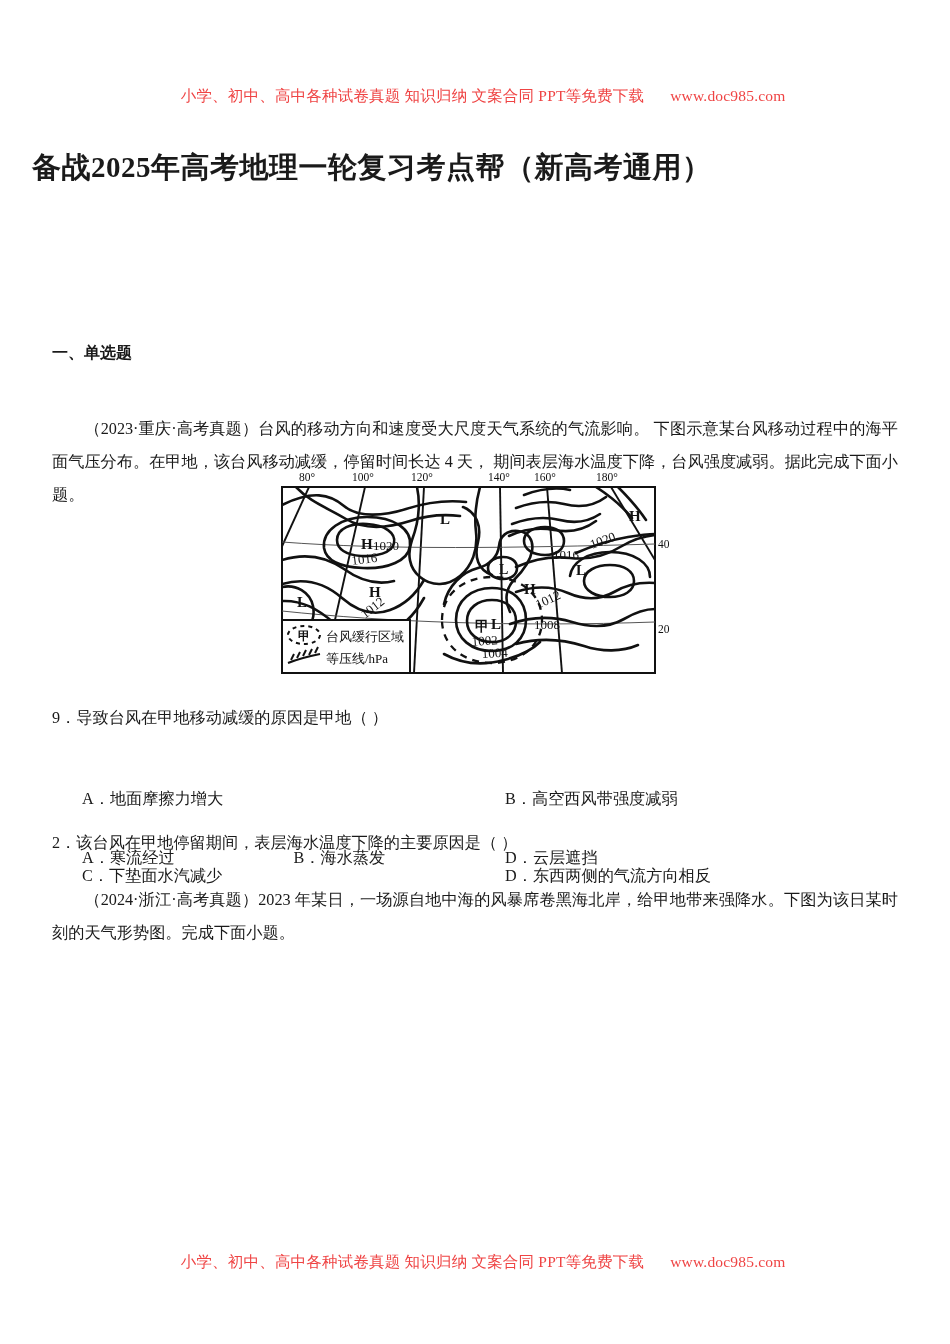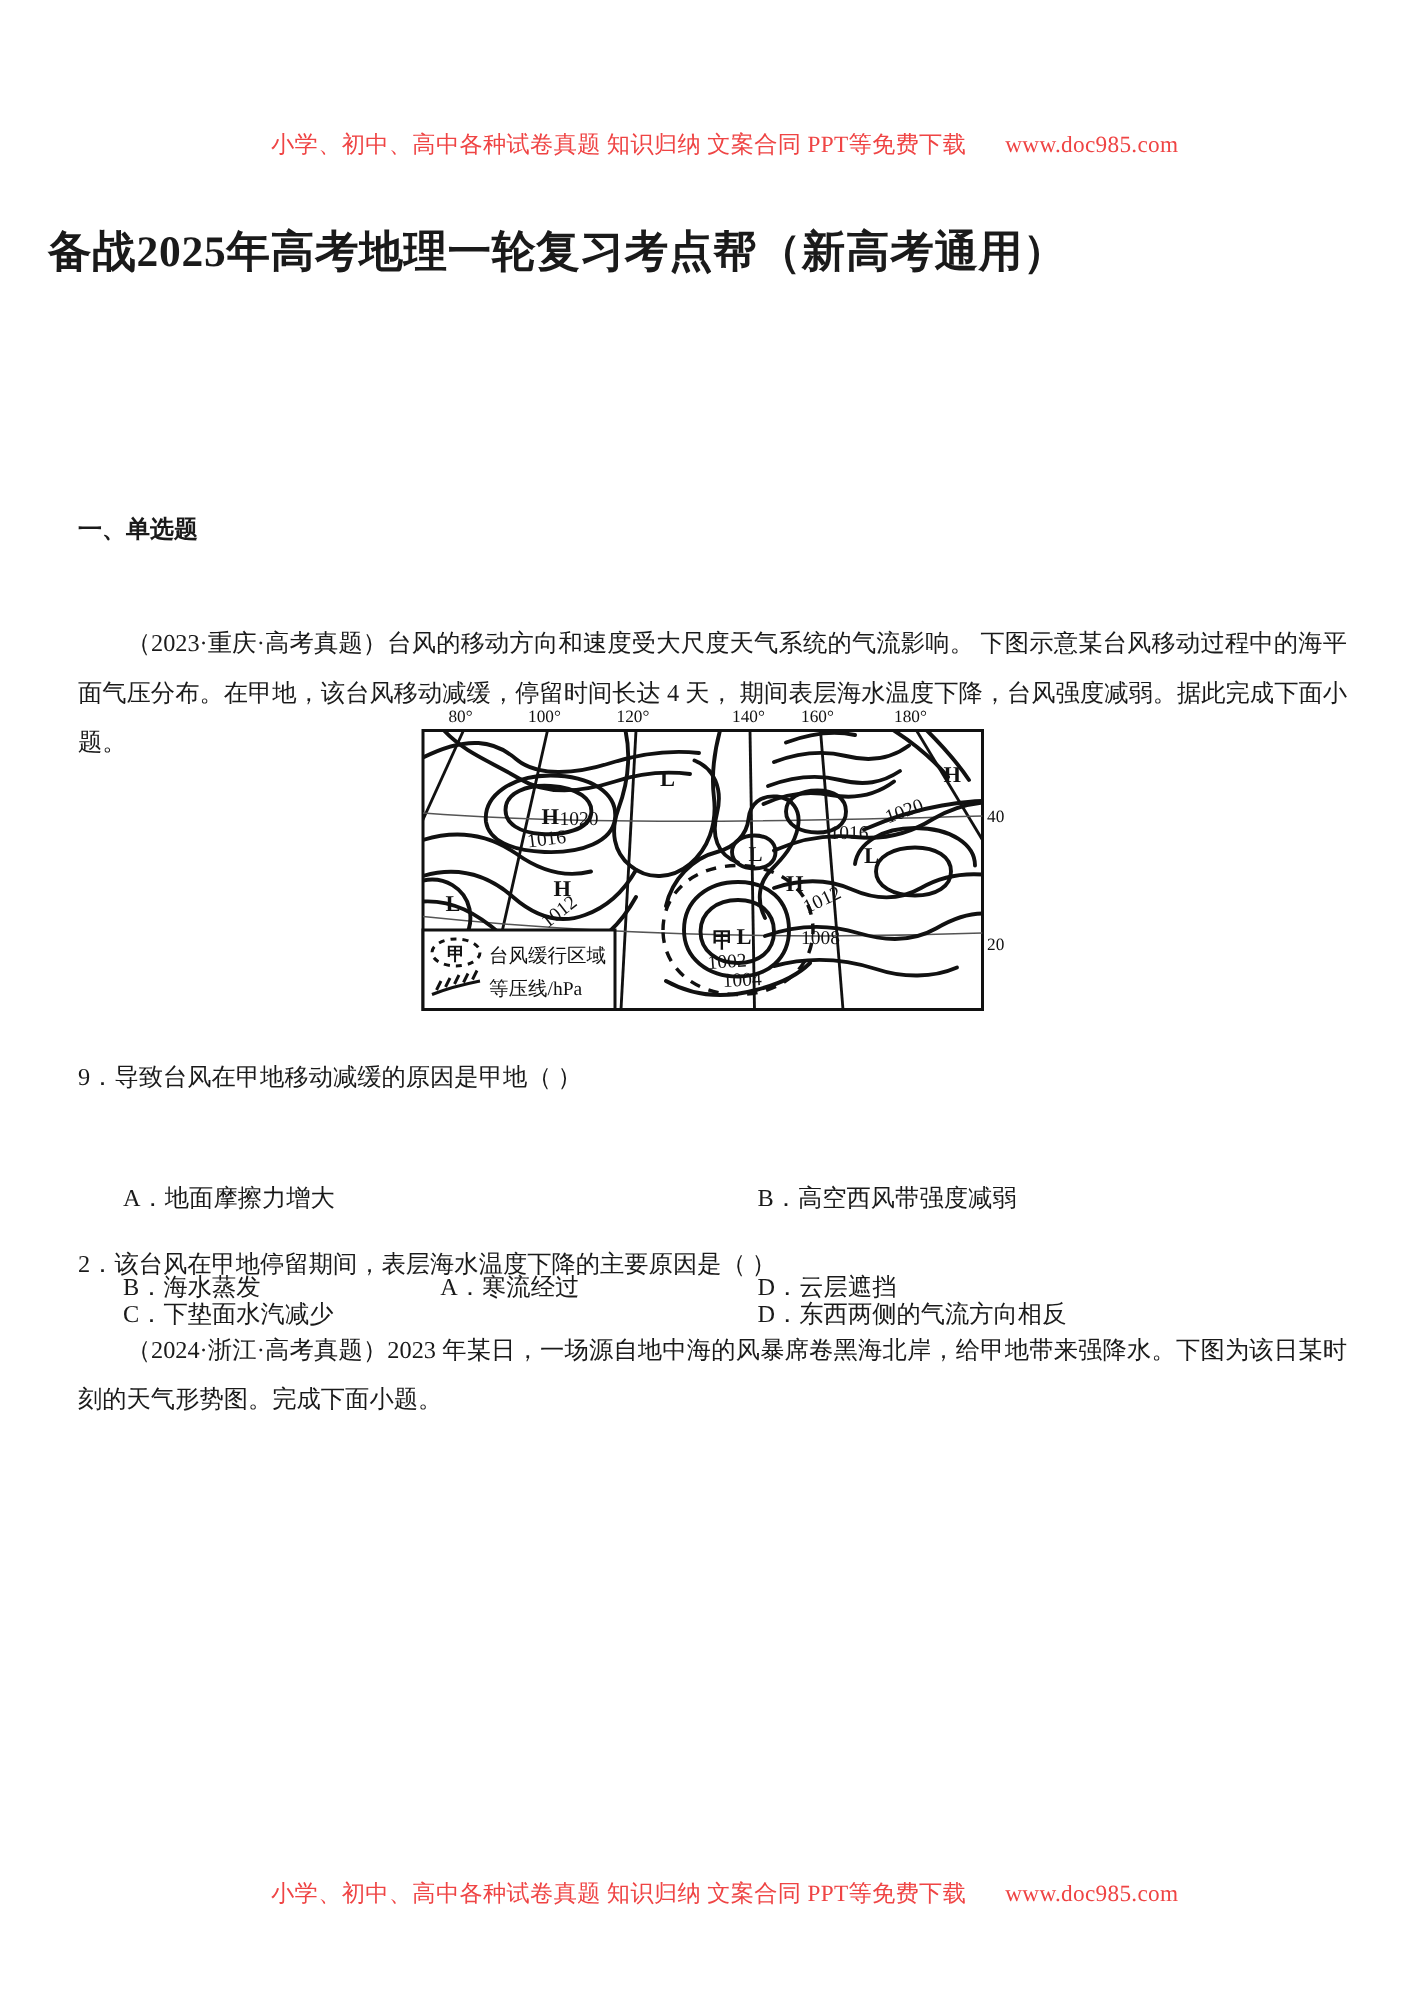--- a/index.html
+++ b/index.html
@@ -296,22 +296,22 @@
     </div>
     <div class="opt-row">
       <span class="opt">C．下垫面水汽减少</span>
       <span class="opt">D．东西两侧的气流方向相反</span>
     </div>
   </div>
 
   <div class="qline" id="q2-text">2．该台风在甲地停留期间，表层海水温度下降的主要原因是（   ）</div>
   <div class="opts four" id="q2-options">
     <div class="opt-row">
+      <span class="opt">A．寒流经过</span>
       <span class="opt">B．海水蒸发</span>
-      <span class="opt">A．寒流经过</span>
       <span class="opt">D．云层遮挡</span>
     </div>
   </div>
 
   <div class="para indent" id="stem2">（2024·浙江·高考真题）2023 年某日，一场源自地中海的风暴席卷黑海北岸，给甲地带来强降水。下图为该日某时刻的天气形势图。完成下面小题。</div>
 
   <div class="runfoot">
     <span>小学、初中、高中各种试卷真题 知识归纳 文案合同 PPT等免费下载</span><span class="url">www.doc985.com</span>
   </div>
 

